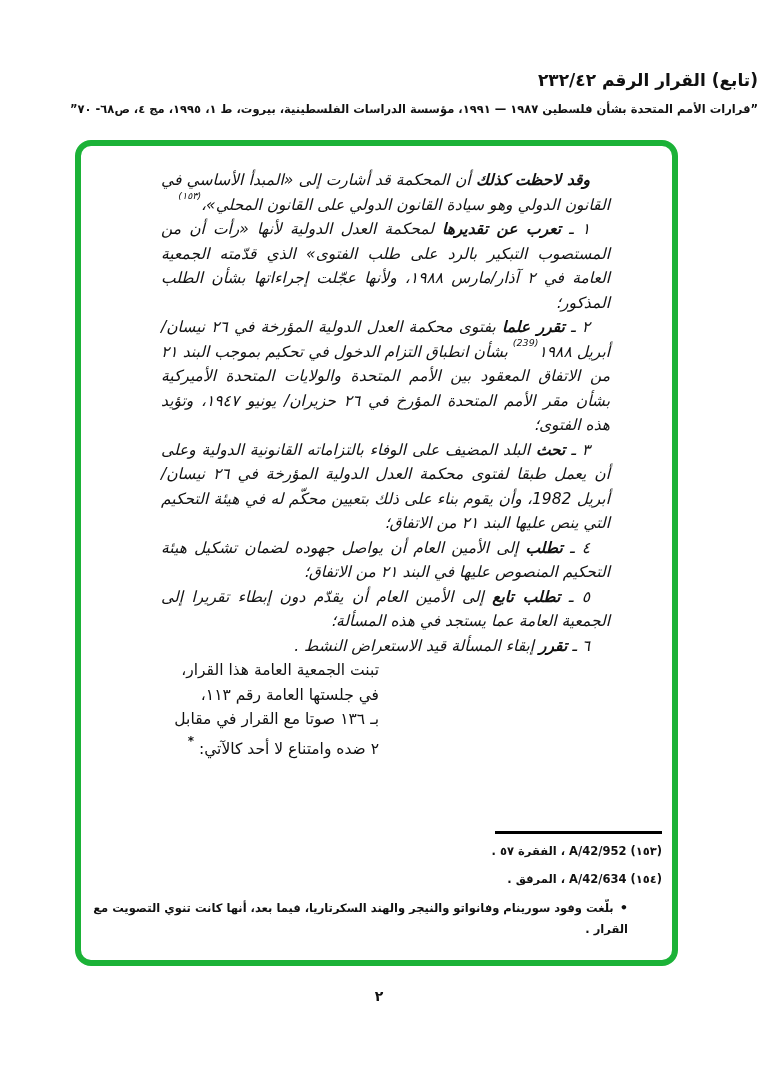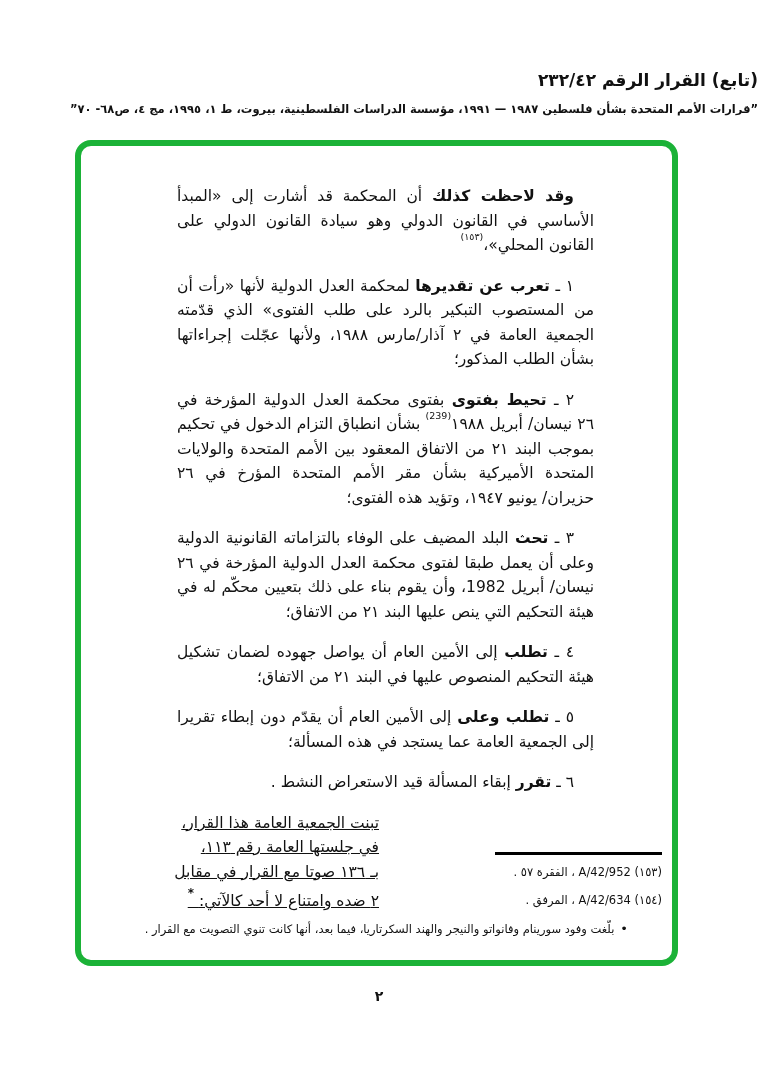--- a/index.html
+++ b/index.html
@@ -27,42 +27,42 @@
     border: 6px solid #1bb237;
     border-radius: 16px;
     padding: 22px 10px 20px 36px;
   }
   .bodytext {
     margin: 0 52px 0 44px;
     font-size: 15.5px;
     line-height: 24.5px;
     text-align: justify;
   }
-  p.para { margin: 16px; text-indent: 20px; }
+  p.para { margin: 0; text-indent: 20px; font-style: italic; }
   p.para b { font-weight: bold; }
   sup.fnref { font-size: 9.5px; line-height: 0; position: relative; top: -4px; }
   .adoption {
     width: 218px;
     margin: 0 0 0 auto; 
     margin-left: 0; margin-right: auto;
     font-size: 15.5px; line-height: 24.5px;
   }
-  .adoption .adline { text-align: right; text-decoration: underline; }
+  .adoption .adline { text-align: right; }
   .adoption sup.star { font-size: 12px; font-weight: bold; position: relative; top: -3px; }
   .footnotes {
     position: absolute; left: 10px; right: 10px; bottom: 20px;
     text-align: right;
   }
   .fn-rule {
     height: 3px; background: #000;
     width: 167px;
     margin-left: auto; margin-right: 0;
   }
   .fn {
-    font-size: 11.5px; font-weight: normal;
+    font-size: 11.5px; font-weight: bold;
     line-height: 21px; margin-top: 7px;
     text-align: right;
   }
   .fn-ast { padding-right: 34px; }
   .fn-ast .bullet { font-size: 13px; margin-left: 6px; }
   .pagenum {
     position: absolute; top: 988px; left: 0; width: 100%;
     text-align: center; font-size: 14px; font-weight: bold;
   }
 </style>
@@ -74,27 +74,27 @@
 <div class="hdr-cite">”قرارات الأمم المتحدة بشأن فلسطين ١٩٨٧ — ١٩٩١، مؤسسة الدراسات الفلسطينية، بيروت، ط ١، ١٩٩٥، مج ٤، ص٦٨- ٧٠”</div>
 
 <div class="frame">
 
   <div class="bodytext">
 
     <p class="para"><b>وقد لاحظت كذلك</b> <span>أن المحكمة قد أشارت إلى «المبدأ الأساسي في القانون الدولي وهو سيادة القانون الدولي على القانون المحلي»،</span><sup class="fnref">(١٥٣)</sup></p>
 
     <p class="para"><span>١ ـ</span> <b>تعرب عن تقديرها</b> <span>لمحكمة العدل الدولية لأنها «رأت أن من المستصوب التبكير بالرد على طلب الفتوى» الذي قدّمته الجمعية العامة في ٢ آذار/مارس ١٩٨٨، ولأنها عجّلت إجراءاتها بشأن الطلب المذكور؛</span></p>
 
-    <p class="para"><span>٢ ـ</span> <b>تحيط بفتوى</b> <span>بفتوى محكمة العدل الدولية المؤرخة في ٢٦ نيسان/ أبريل ١٩٨٨</span><sup class="fnref">(239)</sup> <span>بشأن انطباق التزام الدخول في تحكيم بموجب البند ٢١ من الاتفاق المعقود بين الأمم المتحدة والولايات المتحدة الأميركية بشأن مقر الأمم المتحدة المؤرخ في ٢٦ حزيران/ يونيو ١٩٤٧، وتؤيد هذه الفتوى؛</span></p>
+    <p class="para"><span>٢ ـ</span> <b>تقرر علما</b> <span>بفتوى محكمة العدل الدولية المؤرخة في ٢٦ نيسان/ أبريل ١٩٨٨</span><sup class="fnref">(239)</sup> <span>بشأن انطباق التزام الدخول في تحكيم بموجب البند ٢١ من الاتفاق المعقود بين الأمم المتحدة والولايات المتحدة الأميركية بشأن مقر الأمم المتحدة المؤرخ في ٢٦ حزيران/ يونيو ١٩٤٧، وتؤيد هذه الفتوى؛</span></p>
 
     <p class="para"><span>٣ ـ</span> <b>تحث</b> <span>البلد المضيف على الوفاء بالتزاماته القانونية الدولية وعلى أن يعمل طبقا لفتوى محكمة العدل الدولية المؤرخة في ٢٦ نيسان/ أبريل 1982، وأن يقوم بناء على ذلك بتعيين محكّم له في هيئة التحكيم التي ينص عليها البند ٢١ من الاتفاق؛</span></p>
 
     <p class="para"><span>٤ ـ</span> <b>تطلب</b> <span>إلى الأمين العام أن يواصل جهوده لضمان تشكيل هيئة التحكيم المنصوص عليها في البند ٢١ من الاتفاق؛</span></p>
 
-    <p class="para"><span>٥ ـ</span> <b>تطلب وعلى</b> <span>إلى الأمين العام أن يقدّم دون إبطاء تقريرا إلى الجمعية العامة عما يستجد في هذه المسألة؛</span></p>
+    <p class="para"><span>٥ ـ</span> <b>تطلب تابع</b> <span>إلى الأمين العام أن يقدّم دون إبطاء تقريرا إلى الجمعية العامة عما يستجد في هذه المسألة؛</span></p>
 
     <p class="para"><span>٦ ـ</span> <b>تقرر</b> <span>إبقاء المسألة قيد الاستعراض النشط .</span></p>
 
     <div class="adoption">
       <div class="adline">تبنت الجمعية العامة هذا القرار،</div>
       <div class="adline">في جلستها العامة رقم ١١٣،</div>
       <div class="adline">بـ ١٣٦ صوتا مع القرار في مقابل</div>
       <div class="adline"><span>٢ ضده وامتناع لا أحد كالآتي:</span> <sup class="star">*</sup></div>
     </div>
 

